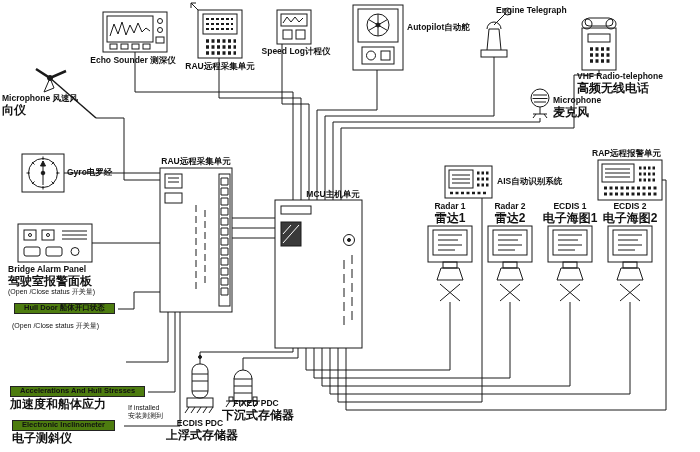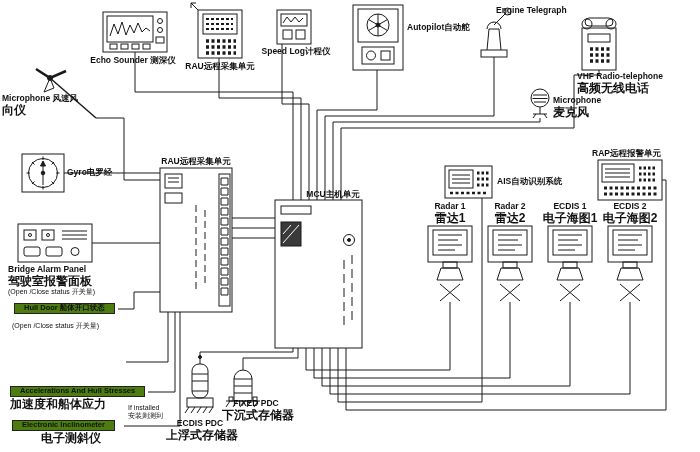--- a/index.html
+++ b/index.html
@@ -263,21 +263,21 @@
 <div class="lbl note" style="left:12px;top:322px">(Open /Close status 开关量)</div>
 
 
 <div class="lbl" style="left:10px;top:385px">
   <div><span class="boxed">Accelerations And Hull Stresses</span></div>
   <div class="zh">加速度和船体应力</div>
 </div>
 
 <div class="lbl" style="left:12px;top:419px">
   <div><span class="boxed">Electronic Inclinometer</span></div>
-  <div class="zh" style="margin-left:29px">电子测斜仪</div>
+  <div class="zh" style="margin-left:0">电子测斜仪</div>
 </div>
 <div class="lbl note" style="left:128px;top:404px">
   <div>If installed</div>
   <div>安装则测到</div>
 </div>
 
 <div class="lbl center" style="left:166px;top:418px;width:68px">
   <div>ECDIS PDC</div>
   <div class="zh">上浮式存储器</div>
 </div>

